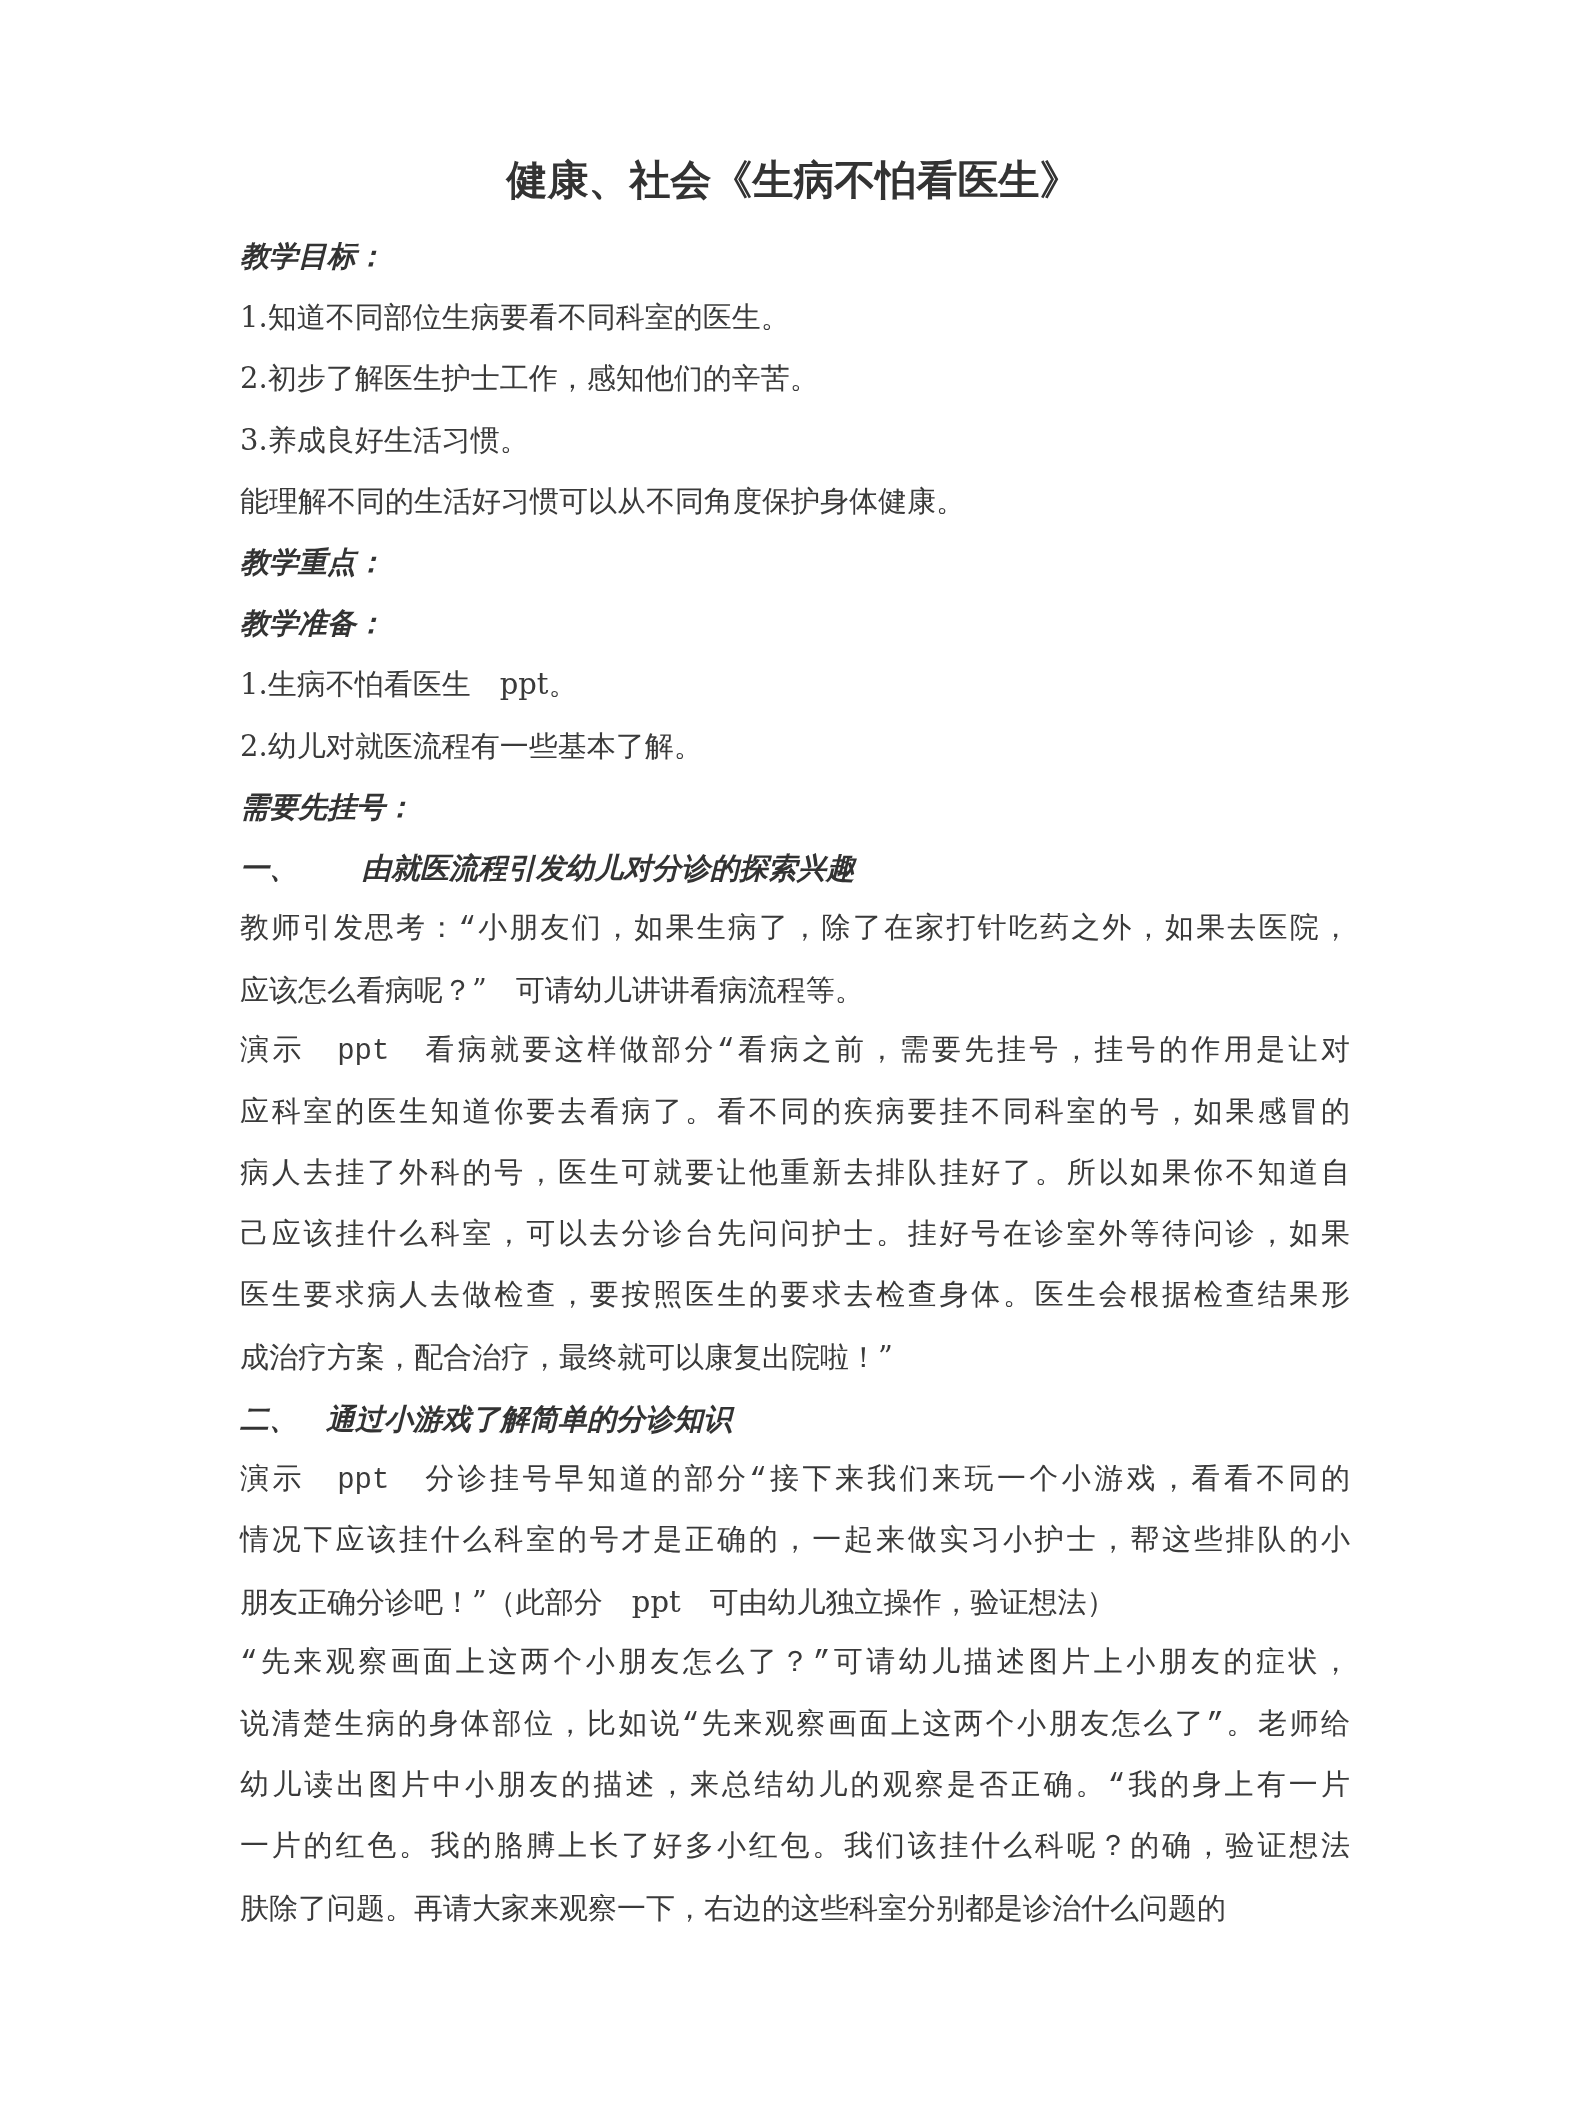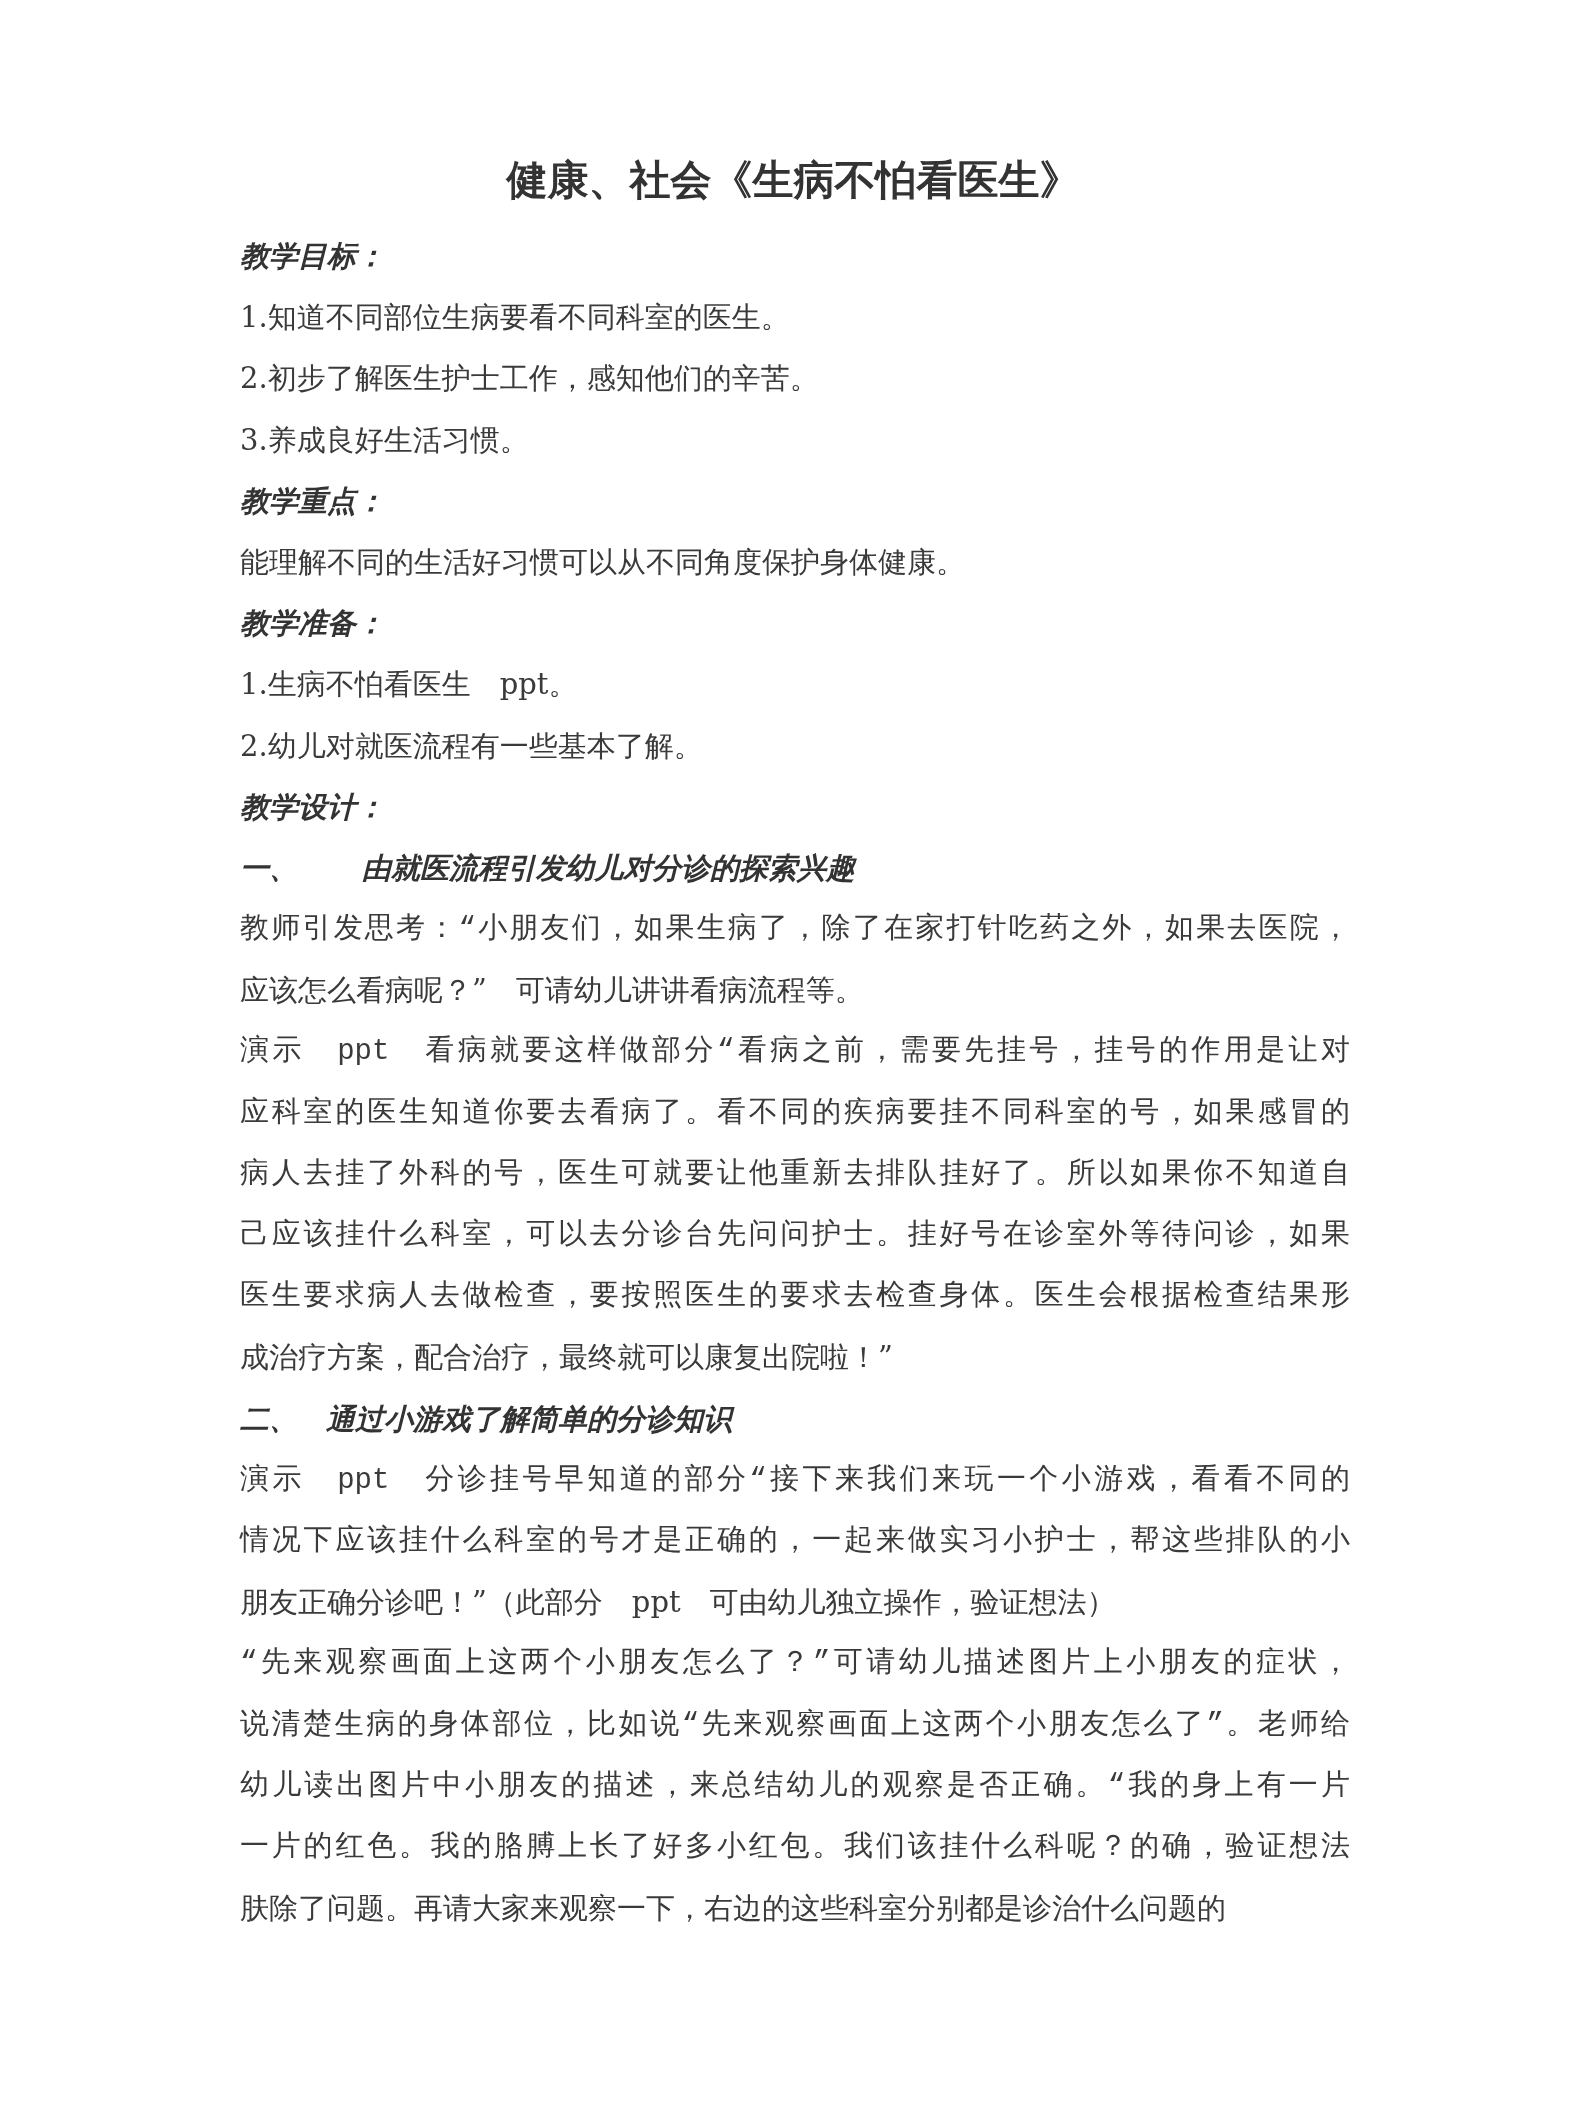--- a/index.html
+++ b/index.html
@@ -75,28 +75,28 @@
 
   <h1 class="title">健康、社会《生病不怕看医生》</h1>
 
   <div class="content">
 
     <div class="line bold">教学目标：</div>
     <div class="line">1.知道不同部位生病要看不同科室的医生。</div>
     <div class="line">2.初步了解医生护士工作，感知他们的辛苦。</div>
     <div class="line">3.养成良好生活习惯。</div>
 
+    <div class="line">能理解不同的生活好习惯可以从不同角度保护身体健康。</div>
     <div class="line bold">教学重点：</div>
-    <div class="line">能理解不同的生活好习惯可以从不同角度保护身体健康。</div>
 
     <div class="line bold">教学准备：</div>
     <div class="line">1.生病不怕看医生　ppt。</div>
     <div class="line">2.幼儿对就医流程有一些基本了解。</div>
 
-    <div class="line bold">教学设计：</div>
+    <div class="line bold">需要先挂号：</div>
 
     <div class="line bold">
       <span>一、</span><span class="gap-wide"></span><span>由就医流程引发幼儿对分诊的探索兴趣</span>
     </div>
     <div class="line justify">教师引发思考：“小朋友们，如果生病了，除了在家打针吃药之外，如果去医院，</div>
     <div class="line">应该怎么看病呢？”　可请幼儿讲讲看病流程等。</div>
     <div class="line justify">演示　ppt　看病就要这样做部分“看病之前，需要先挂号，挂号的作用是让对</div>
     <div class="line justify">应科室的医生知道你要去看病了。看不同的疾病要挂不同科室的号，如果感冒的</div>
     <div class="line justify">病人去挂了外科的号，医生可就要让他重新去排队挂好了。所以如果你不知道自</div>
     <div class="line justify">己应该挂什么科室，可以去分诊台先问问护士。挂好号在诊室外等待问诊，如果</div>

